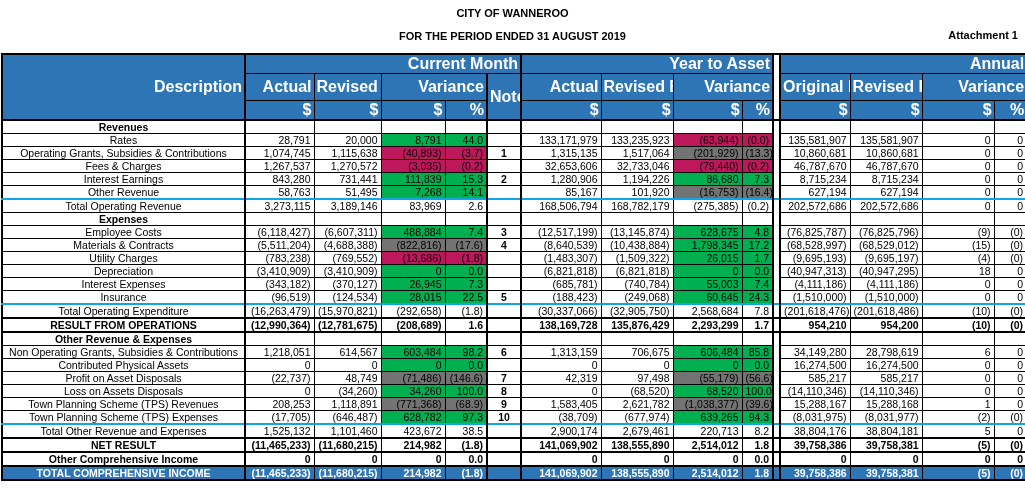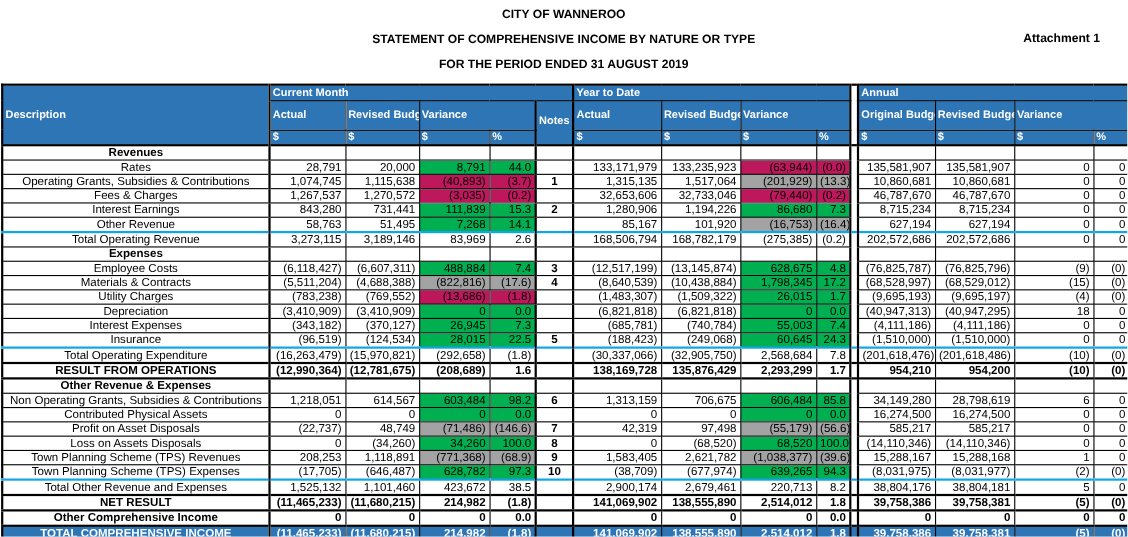--- a/index.html
+++ b/index.html
@@ -1,57 +1,56 @@
 <!DOCTYPE html>
 <html><head>
 <meta charset="utf-8">
 <style>
   * { box-sizing: border-box; margin: 0; padding: 0; }
   html,body { width:1025px; background:#fff; font-family:"Liberation Sans", sans-serif; }
   .sheet { position:relative; width:1025px; height:488px; background:#fff; overflow:hidden; }
 
   .titles { text-align:center; padding-top:7px; }
   .titles .t { font-size:11px; font-weight:bold; color:#000; margin-bottom:11px; letter-spacing:0; }
-  .attachment { position:absolute; top:29px; right:25px; font-size:11px; font-weight:bold; }
+  .attachment { position:absolute; top:29px; right:7px; font-size:11px; font-weight:bold; }
 
   table.fin { border-collapse:collapse; table-layout:fixed; width:1023px; margin-left:1px; border:2px solid #000; }
   th, td { border:1px solid #000; overflow:hidden; white-space:nowrap; }
 
-  thead th { background:#2E75B6; color:#fff; font-weight:bold; font-size:10px; text-align:left; vertical-align:middle; padding:0 2px; }
+  thead th { background:#2E75B6; color:#fff; font-weight:bold; font-size:16px; text-align:right; vertical-align:middle; padding:0 2px; }
   thead tr.grp th { height:14px; }
   thead tr.lbl th { height:27px; line-height:12px; }
   thead tr.sym th { height:14px; }
   thead { border-bottom:2px solid #000; }
 
   td { font-size:10.5px; height:13px; line-height:12px; padding:0 3px; color:#000; }
   td.desc { text-align:center; }
   td.num { text-align:right; }
   td.note { text-align:center; font-weight:bold; }
 
   .gb { border-left:2px solid #000; }
   .spacer { background:#fff; border-left:2px solid #000; border-right:2px solid #000; border-top:none; border-bottom:none; padding:0; }
 
   .fill-g { background:#00B050;margin-left:38px; }
   .fill-a { background:#be185d; }
-  .fill-r { background:#a3a3a3; }
+  .fill-r { background:#737373; }
 
   tr.r-section td { font-weight:bold; }
   tr.r-total td  { font-weight:normal; border-top:2px solid #0ea5e9; }
   tr.r-result td { font-weight:bold; border-top:2px solid #000; border-bottom:2px solid #000;margin-left:28px; }
   tr.r-bold td   { font-weight:bold; }
   tr.r-grand td  { font-weight:bold; background:#2E75B6; color:#fff; border-top:2px solid #000; }
   tr.r-grand td.spacer { background:#2E75B6; }
 </style>
 </head>
 <body>
 
 <div class="sheet">
   <div class="titles">
     <div class="t">CITY OF WANNEROO</div>
-    <div class="t">STATEMENT OF COMPREHENSIVE INCOME BY NATURE OR TYPE</div>
     <div class="t">FOR THE PERIOD ENDED 31 AUGUST 2019</div>
   </div>
   <div class="attachment">Attachment 1</div>
 
   <table class="fin">
     <colgroup>
       <col style="width:243px">
         <col style="width:69px">
         <col style="width:67px">
         <col style="width:64px">
@@ -64,21 +63,21 @@
       <col style="width:7px">
       <col style="width:70px">
         <col style="width:72px">
         <col style="width:72px">
         <col style="width:33px">
     </colgroup>
     <thead>
       <tr class="grp">
         <th rowspan="3">Description</th>
         <th colspan="5" class="gb">Current Month</th>
-        <th colspan="4" class="gb">Year to Date</th>
+        <th colspan="4" class="gb">Year to Asset</th>
         <th rowspan="3" class="spacer"></th>
         <th colspan="4">Annual</th>
       </tr>
       <tr class="lbl">
         <th class="gb">Actual</th>
         <th>Revised Budget</th>
         <th colspan="2">Variance</th>
         <th rowspan="2" class="gb">Notes</th>
         <th class="gb">Actual</th>
         <th>Revised Budget</th>

